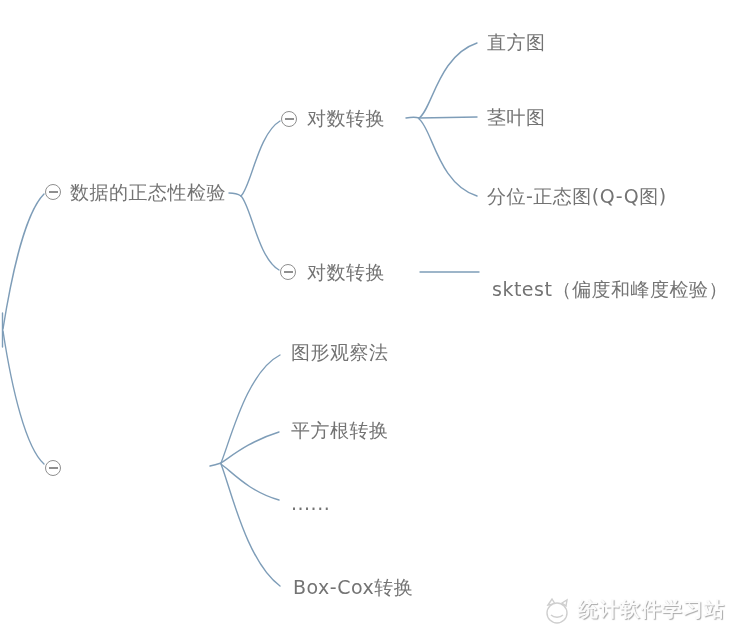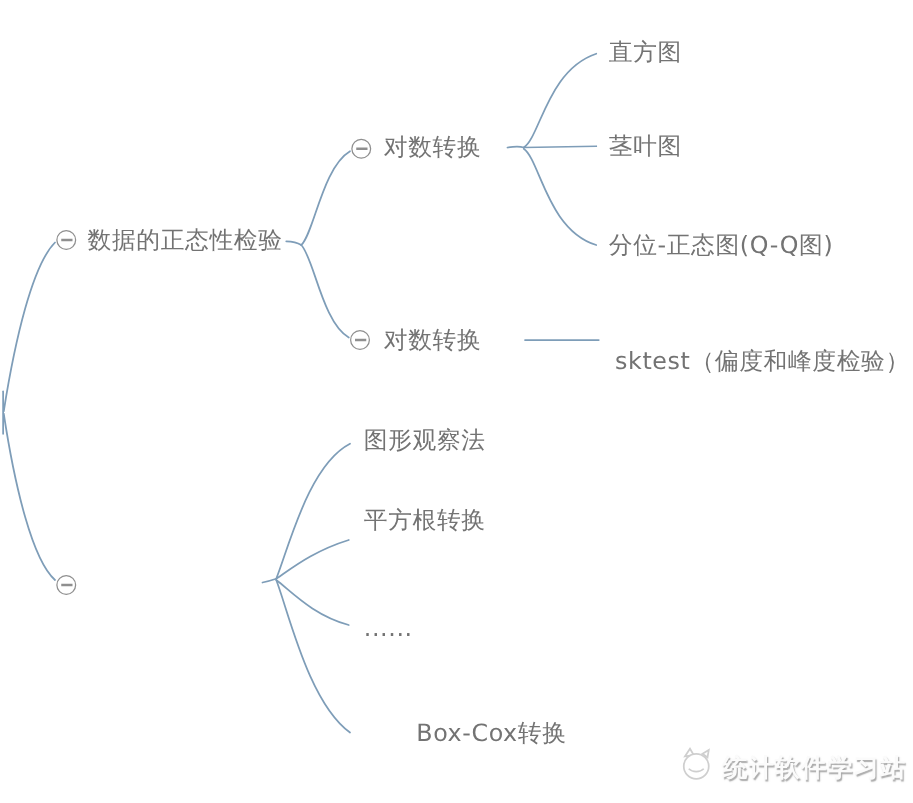--- a/index.html
+++ b/index.html
@@ -47,21 +47,21 @@
     width: 9px;
     height: 1.4px;
     background: #8f8f8f;
     display: block;
   }
   #watermark {
     position: absolute;
     left: 542px;
     top: 596px;
     display: flex;
-    align-items: flex-end;
+    align-items: flex-start;
     gap: 6px;
     font-family: Liberation Mono, monospace;
   }
   #watermark .wm-text {
     font-size: 20px;
     font-weight: bold;
     letter-spacing: 1px;
     color: #fbfbfb;
     text-shadow: 1px 1px 1px rgba(140,140,140,0.75), -0.5px -0.5px 0 rgba(255,255,255,0.9);
     white-space: nowrap;
@@ -120,25 +120,25 @@
 
   <div class="node-label" style="left:487px; top:197px;text-align:center;">分位-正态图(Q-Q图)</div>
 
   <div class="node-label" style="left:307px; top:273px;">对数转换</div>
 
   <div class="node-label" style="left:492px; top:290px;">sktest（偏度和峰度检验）</div>
 
 
   <div class="node-label" style="left:291px; top:353px;">图形观察法</div>
 
-  <div class="node-label" style="left:291px; top:417px;">平方根转换</div>
+  <div class="node-label" style="left:291px; top:431px;">平方根转换</div>
 
   <div class="node-label" style="left:291px; top:504px;">......</div>
 
-  <div class="node-label" style="left:293px; top:588px;margin-left:40px;">Box-Cox转换</div>
+  <div class="node-label" style="left:293px; top:588px;">Box-Cox转换</div>
 
   <div id="watermark">
     <svg width="30" height="32" viewBox="0 0 30 32">
       <g fill="#ffffff" stroke="#cfcfcf" stroke-width="1.4">
         <path d="M6,9 L10,3 L13,8 Z"></path>
         <path d="M20,7 L25,4 L24,10 Z"></path>
         <circle cx="15" cy="17" r="10"></circle>
         <path d="M9,19 C12,22 18,22 21,19" fill="none"></path>
       </g>
     </svg>

